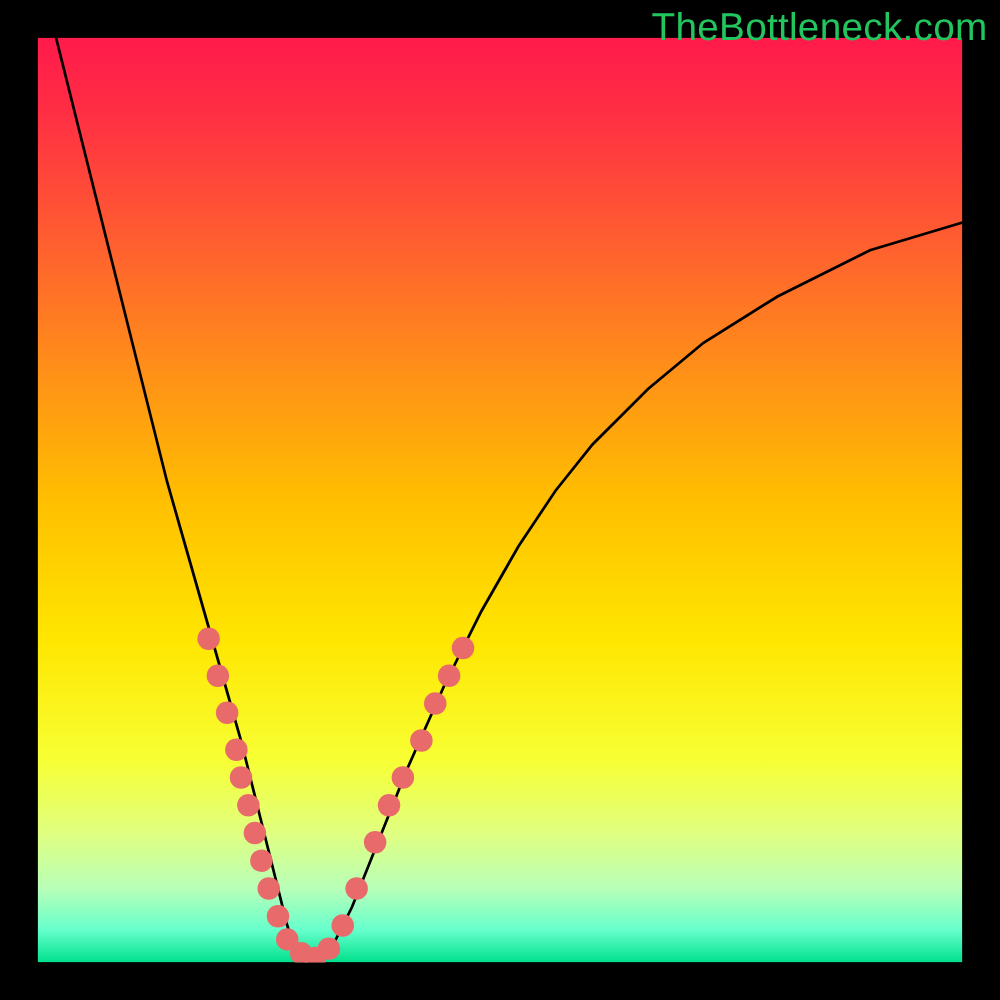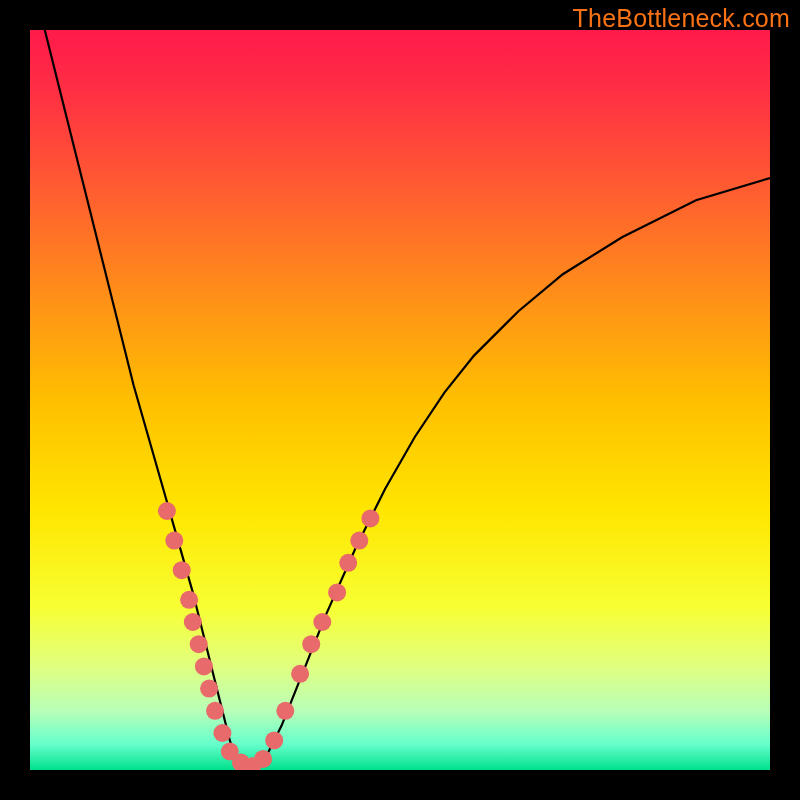--- a/index.html
+++ b/index.html
@@ -20,22 +20,22 @@
     overflow: hidden;
   }
   .gradient {
     position: absolute;
     left: 0; top: 0; right: 0; bottom: 0;
   }
   .watermark {
     position: absolute;
     top: 4px;
     right: 10px;
-    color: #f97316;
-    font-size: 25px;
+    color: #22c55e;
+    font-size: 31px;
     font-weight: 500;
     letter-spacing: 0.2px;
   }
   svg.curve {
     position: absolute;
     left: 0; top: 0;
     width: 740px;
     height: 740px;
     overflow: visible;
   }

